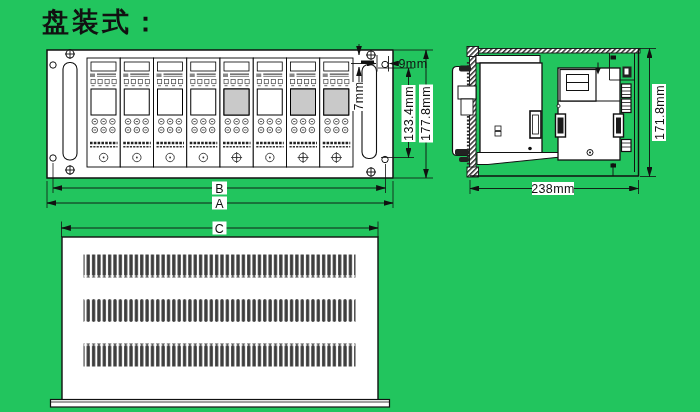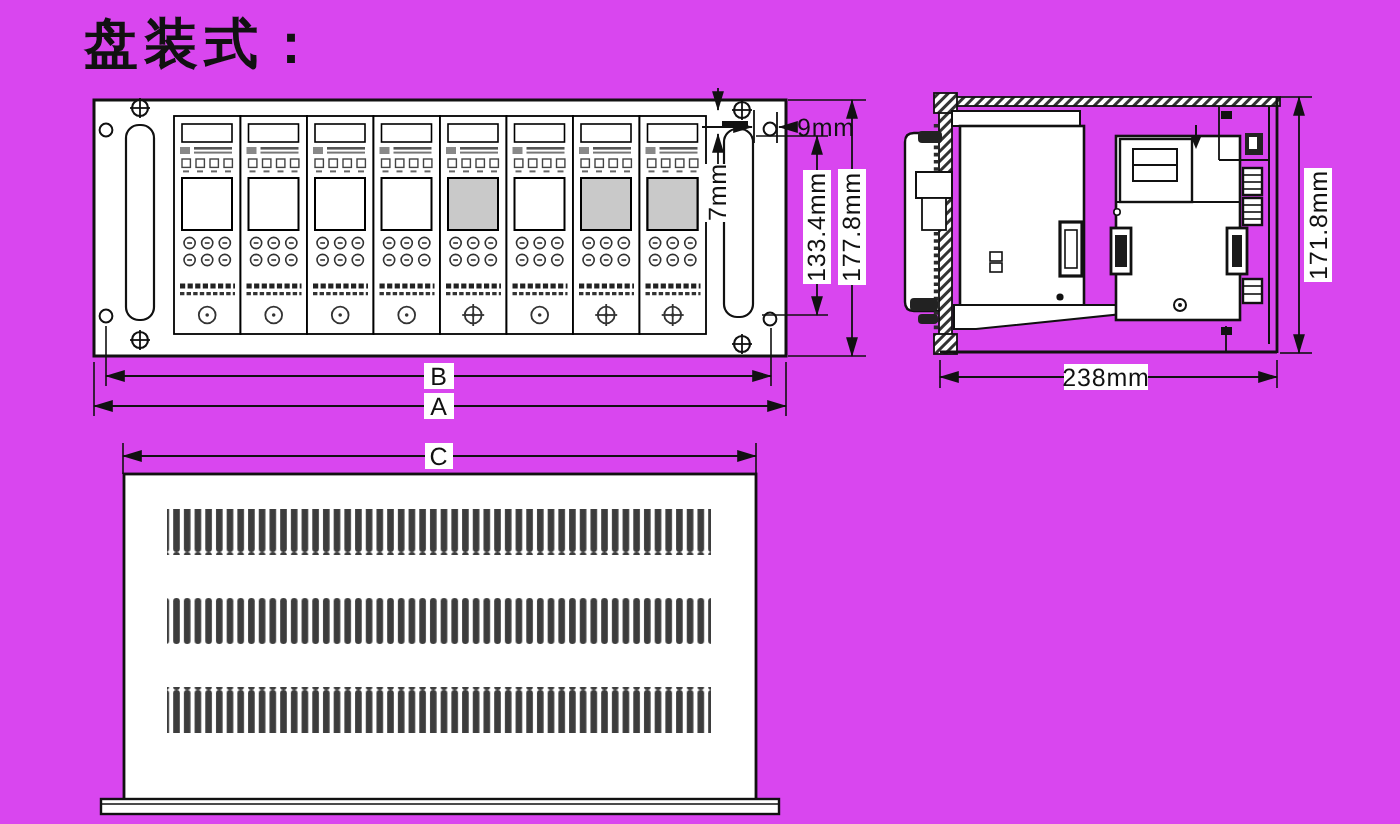--- a/index.html
+++ b/index.html
@@ -1,16 +1,16 @@
 <!DOCTYPE html>
 <html><head>
 <meta charset="utf-8">
 <style>
   html,body{margin:0;padding:0;background:#fff;}
-  #stage{position:relative;width:700px;height:412px;background:#d946ef;overflow:hidden;
+  #stage{position:relative;width:700px;height:412px;background:#22c55e;overflow:hidden;
          font-family:"Liberation Sans", sans-serif;}
   svg{position:absolute;left:0;top:0;}
   text{fill:#111;font-family:"Liberation Sans", sans-serif;}
   .dim{font-size:12.5px;letter-spacing:.4px;}
   .ttl{font-size:27px;font-weight:600;letter-spacing:3px;}
 </style>
 </head>
 <body>
 
 <div id="stage">

